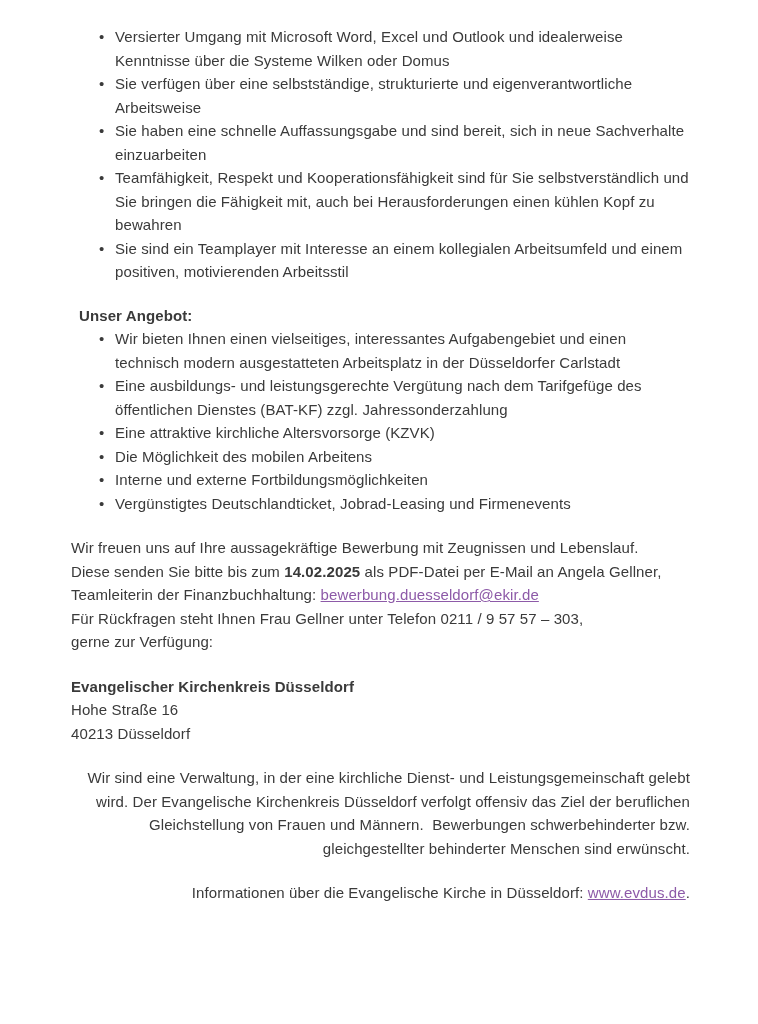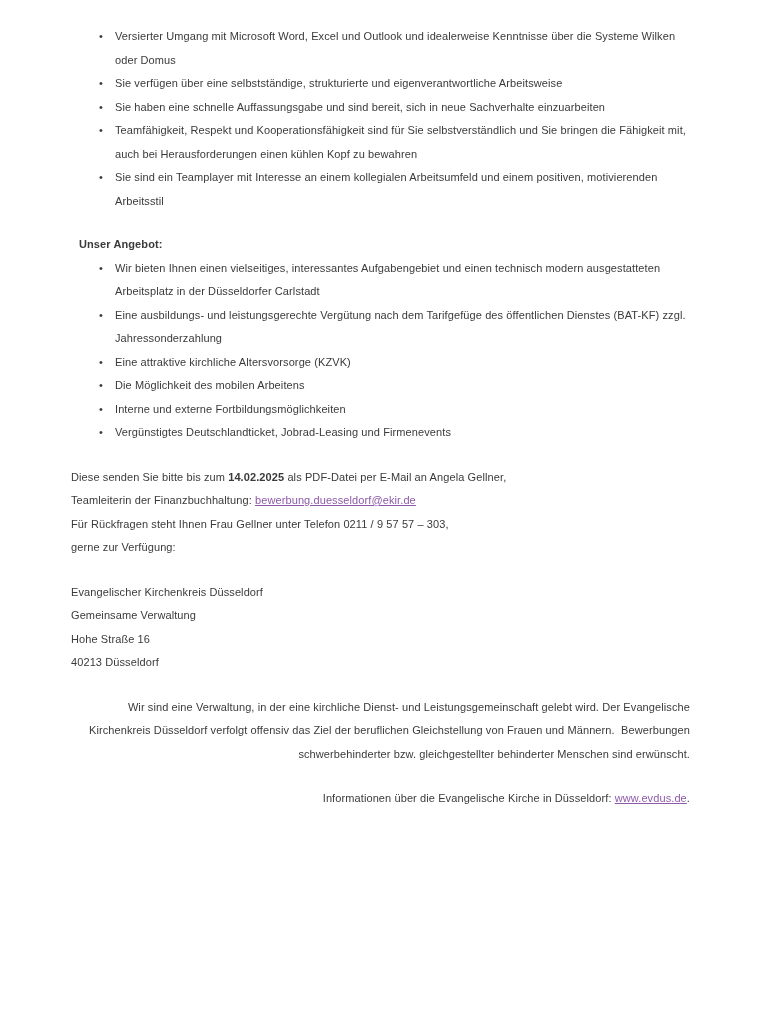--- a/index.html
+++ b/index.html
@@ -8,21 +8,21 @@
   }
   html,body{margin:0;padding:0;background:#ffffff;}
   .page{
     position:relative;
     width:758px;
     height:1024px;
     box-sizing:border-box;
     background:#ffffff;
     padding:25px 68px 0 71px;
     font-family:"Liberation Sans", sans-serif;
-    font-size:11px;
+    font-size:15px;
     line-height:23.5px;
     color:var(--text);
     letter-spacing:0.1px;
     overflow:hidden;
   }
   ul.bullets{
     margin:0;
     padding:0;
     list-style:none;
   }
@@ -40,21 +40,21 @@
     margin:20px 0 0 8px;
     font-weight:700;
   }
   .block{
     margin-top:21px;
   }
   .line{
     white-space:nowrap;
   }
   .org{
-    font-weight:400;
+    font-weight:700;
   }
   strong{
     font-weight:700;
   }
   p.para{
     margin:21px 0 0 0;
     text-align:right;
   }
   a.link{
     color:var(--link);
@@ -81,33 +81,33 @@
   <ul class="bullets">
     <li>Wir bieten Ihnen einen vielseitiges, interessantes Aufgabengebiet und einen technisch modern ausgestatteten Arbeitsplatz in der Düsseldorfer Carlstadt</li>
     <li>Eine ausbildungs- und leistungsgerechte Vergütung nach dem Tarifgefüge des öffentlichen Dienstes (BAT-KF) zzgl. Jahressonderzahlung</li>
     <li>Eine attraktive kirchliche Altersvorsorge (KZVK)</li>
     <li>Die Möglichkeit des mobilen Arbeitens</li>
     <li>Interne und externe Fortbildungsmöglichkeiten</li>
     <li>Vergünstigtes Deutschlandticket, Jobrad-Leasing und Firmenevents</li>
   </ul>
 
   <div class="block">
+    <div class="line">Wir freuen uns auf Ihre aussagekräftige Bewerbung mit Zeugnissen und Lebenslauf.</div>
     <div class="line">
       <span>Diese senden Sie bitte bis zum </span><strong>14.02.2025</strong><span> als PDF-Datei per E-Mail an Angela Gellner,</span>
     </div>
     <div class="line">
       <span>Teamleiterin der Finanzbuchhaltung: </span><a class="link" href="#">bewerbung.duesseldorf@ekir.de</a>
     </div>
     <div class="line">Für Rückfragen steht Ihnen Frau Gellner unter Telefon 0211 / 9 57 57 – 303,</div>
     <div class="line">gerne zur Verfügung:</div>
   </div>
 
   <div class="block">
     <div class="line org">Evangelischer Kirchenkreis Düsseldorf</div>
-    <div class="line">Gemeinsame Verwaltung</div>
     <div class="line">Hohe Straße 16</div>
     <div class="line">40213 Düsseldorf</div>
   </div>
 
   <p class="para">Wir sind eine Verwaltung, in der eine kirchliche Dienst- und Leistungsgemeinschaft gelebt wird. Der Evangelische Kirchenkreis Düsseldorf verfolgt offensiv das Ziel der beruflichen Gleichstellung von Frauen und Männern.&nbsp; Bewerbungen schwerbehinderter bzw. gleichgestellter behinderter Menschen sind erwünscht.</p>
 
   <p class="para">
     <span>Informationen über die Evangelische Kirche in Düsseldorf: </span><a class="link" href="#">www.evdus.de</a><span>.</span>
   </p>
 

